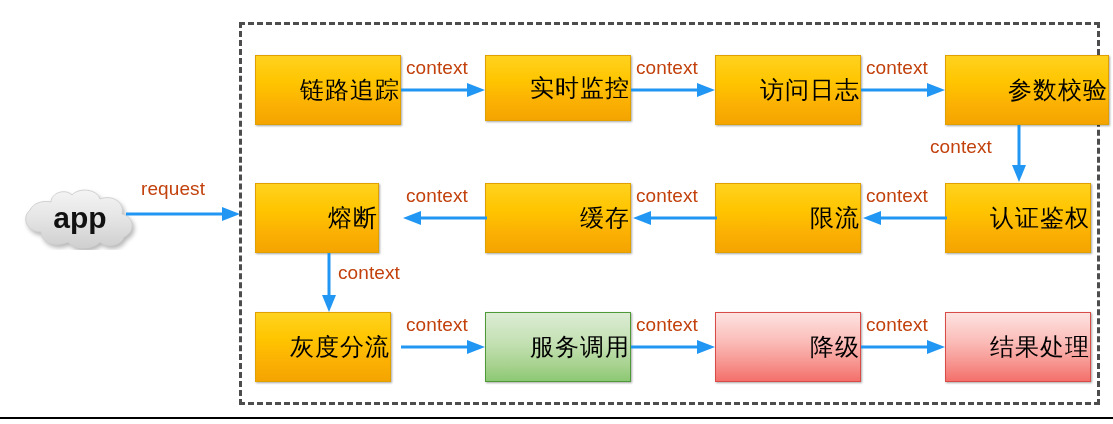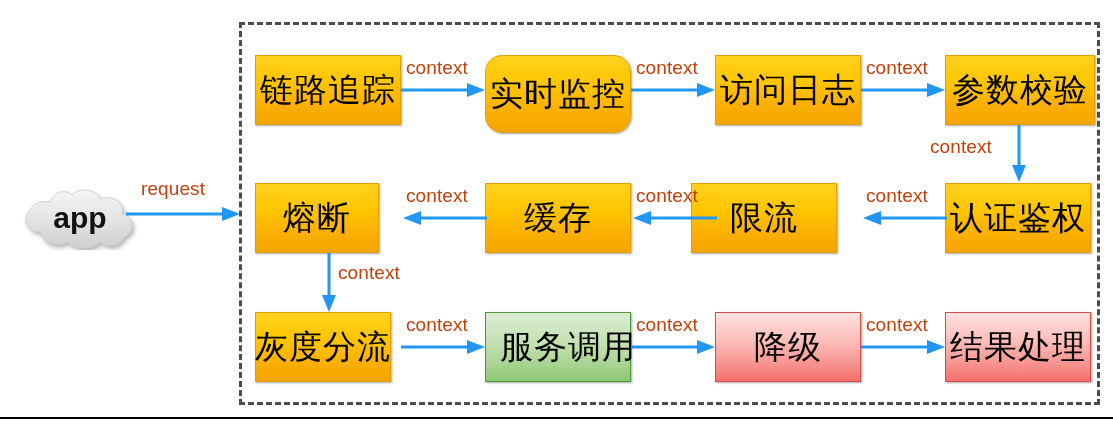--- a/index.html
+++ b/index.html
@@ -32,22 +32,22 @@
     width:1113px; height:2px;
     background:#000000;
   }
 
   
   .node{
     position:absolute;
     box-sizing:border-box;
     display:flex;
     align-items:center;
-    justify-content:center;
-    font-size:33px;
+    justify-content:flex-end;
+    font-size:24px;
     letter-spacing:1px;
     color:#000000;
     white-space:nowrap;
     box-shadow:1px 1px 2px rgba(0,0,0,.35);
   }
   .node.orange{
     background:linear-gradient(180deg,#ffd21f 0%,#ffc500 38%,#fbb003 72%,#f4a400 100%);
     border:1px solid #e0a100;
   }
   .node.green{
@@ -131,27 +131,27 @@
     <svg width="116" height="16" viewBox="0 0 116 16">
       <line x1="0" y1="8" x2="96" y2="8" stroke="#2196f3" stroke-width="3"></line>
       <polygon points="96,1 114,8 96,15" fill="#2196f3"></polygon>
     </svg>
   </div>
   <div class="edge-label" style="left:141px; top:178px;">request</div>
 
   <div class="node orange" style="left:255px; top:55px; width:146px; height:70px;">
     <span>链路追踪</span>
   </div>
-  <div class="node orange" style="left:485px; top:55px; width:146px; height:78px;border-radius:17px;">
+  <div class="node orange" style="left:485px; top:55px; width:146px; height:66px;">
     <span>实时监控</span>
   </div>
   <div class="node orange" style="left:715px; top:55px; width:146px; height:70px;">
     <span>访问日志</span>
   </div>
-  <div class="node orange" style="left:945px; top:55px; width:150px; height:70px;">
+  <div class="node orange" style="left:945px; top:55px; width:164px; height:70px;">
     <span>参数校验</span>
   </div>
 
   <div class="edge" style="left:401px; top:82px;">
     <svg width="86" height="16" viewBox="0 0 86 16">
       <line x1="0" y1="8" x2="66" y2="8" stroke="#2196f3" stroke-width="3"></line>
       <polygon points="66,1 84,8 66,15" fill="#2196f3"></polygon>
     </svg>
   </div>
   <div class="edge-label" style="left:406px; top:57px;">context</div>
@@ -179,21 +179,21 @@
     </svg>
   </div>
   <div class="edge-label" style="left:930px; top:136px;">context</div>
 
   <div class="node orange" style="left:255px; top:183px; width:124px; height:70px;">
     <span>熔断</span>
   </div>
   <div class="node orange" style="left:485px; top:183px; width:146px; height:70px;">
     <span>缓存</span>
   </div>
-  <div class="node orange" style="left:691px; top:183px; width:146px; height:70px;">
+  <div class="node orange" style="left:715px; top:183px; width:146px; height:70px;">
     <span>限流</span>
   </div>
   <div class="node orange" style="left:945px; top:183px; width:146px; height:70px;">
     <span>认证鉴权</span>
   </div>
 
   <div class="edge" style="left:861px; top:210px;">
     <svg width="86" height="16" viewBox="0 0 86 16">
       <line x1="20" y1="8" x2="86" y2="8" stroke="#2196f3" stroke-width="3"></line>
       <polygon points="20,1 2,8 20,15" fill="#2196f3"></polygon>

